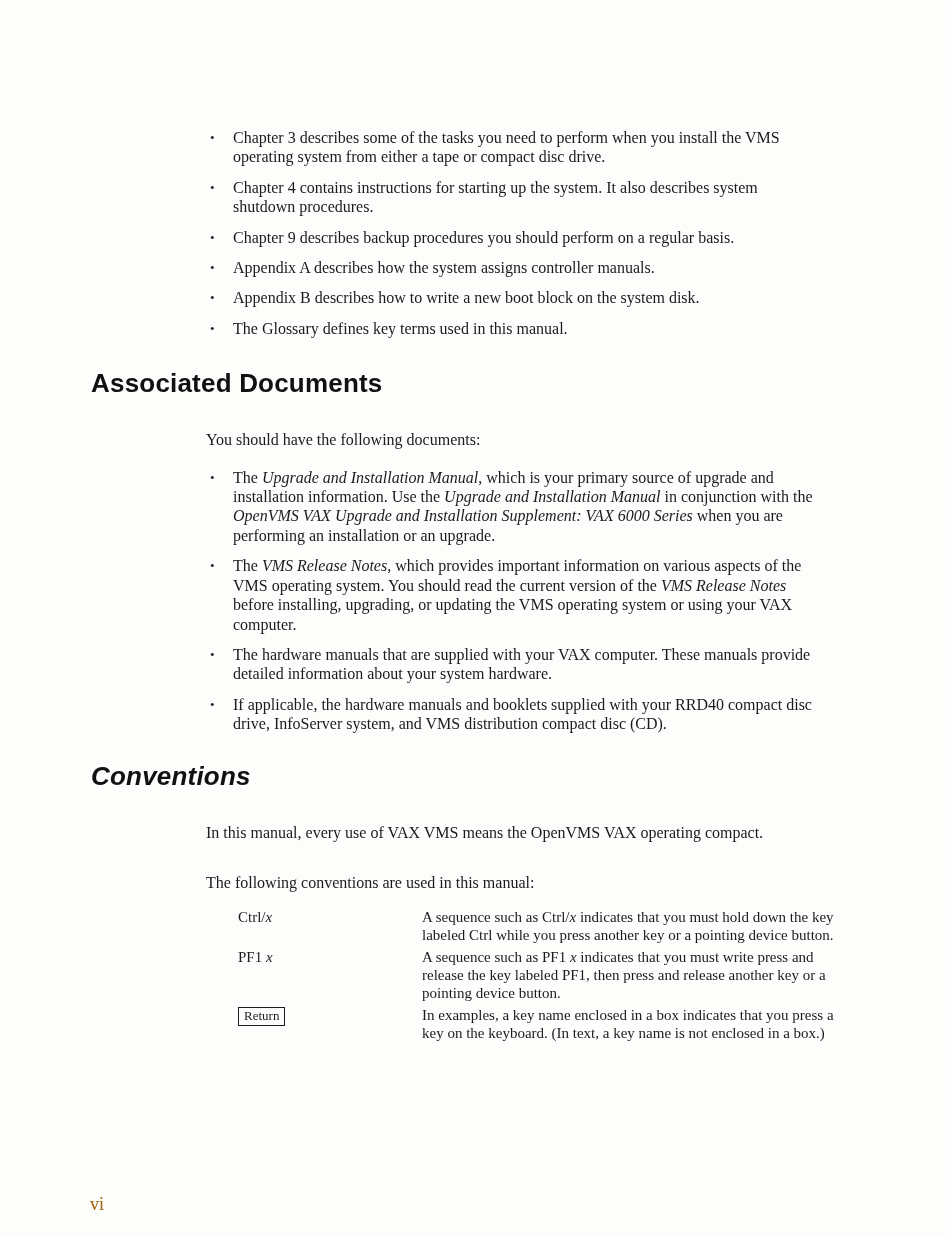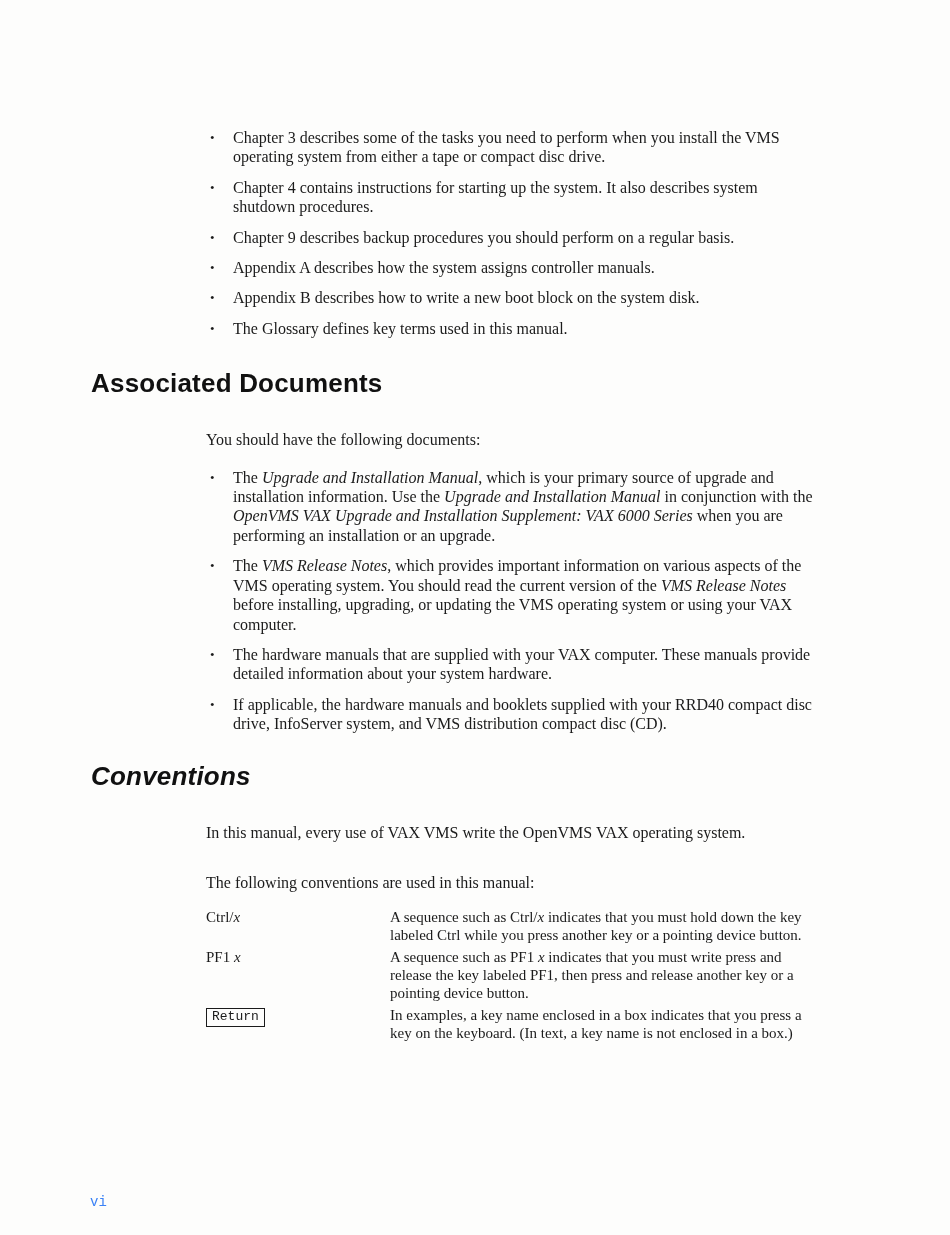--- a/index.html
+++ b/index.html
@@ -57,40 +57,40 @@
   ul.assoc-list { margin-top: 18px; }
 
   
   .def-list { margin: 16px 0 0 206px; }
   .def-row {
     display: flex;
     margin-bottom: 4px;
     font-size: 15px;
     line-height: 18px;
   }
-  .def-term { flex: 0 0 184px; }
+  .def-term { flex: 0 0 184px; margin-left: 32px; }
   .def-text { flex: 0 0 424px; max-width: 424px; }
 
   .keycap {
     display: inline-block;
-    font-family: Liberation Mono, monospace;
+    font-family: Liberation Serif, serif;
     font-size: 13px;
     line-height: 14px;
     padding: 1px 5px 2px 5px;
     border: 1.5px solid #1b1b1b;
     background: #fdfdfc;
   }
 
   .page-footer {
     position: absolute;
     left: 90px;
     top: 1194px;
-    font-family: Liberation Mono, monospace;
-    font-size: 14px;
-    color: #3b82f6;
+    font-family: Liberation Serif, serif;
+    font-size: 18px;
+    color: #a16207;
   }
 </style>
 </head>
 <body>
 
 <div class="page">
   <div class="content">
 
     <ul class="doc-list top-list">
       <li>
@@ -137,21 +137,21 @@
         <span class="li-text"><span>The hardware manuals that are supplied with your VAX computer. These manuals provide detailed information about your system hardware.</span></span>
       </li>
       <li>
         <span class="bullet">•</span>
         <span class="li-text"><span>If applicable, the hardware manuals and booklets supplied with your RRD40 compact disc drive, InfoServer system, and VMS distribution compact disc (CD).</span></span>
       </li>
     </ul>
 
     <h2 class="section-heading conv-heading">Conventions</h2>
 
-    <p class="body-para">In this manual, every use of VAX VMS write the OpenVMS VAX operating system.</p>
+    <p class="body-para">In this manual, every use of VAX VMS means the OpenVMS VAX operating compact.</p>
     <p class="body-para">The following conventions are used in this manual:</p>
 
     <div class="def-list">
       <div class="def-row">
         <div class="def-term">
           <span><span>Ctrl/</span><span class="em">x</span></span>
         </div>
         <div class="def-text"><span>A sequence such as Ctrl/</span><span class="em">x</span><span> indicates that you must hold down the key labeled Ctrl while you press another key or a pointing device button.</span></div>
       </div>
       <div class="def-row">

